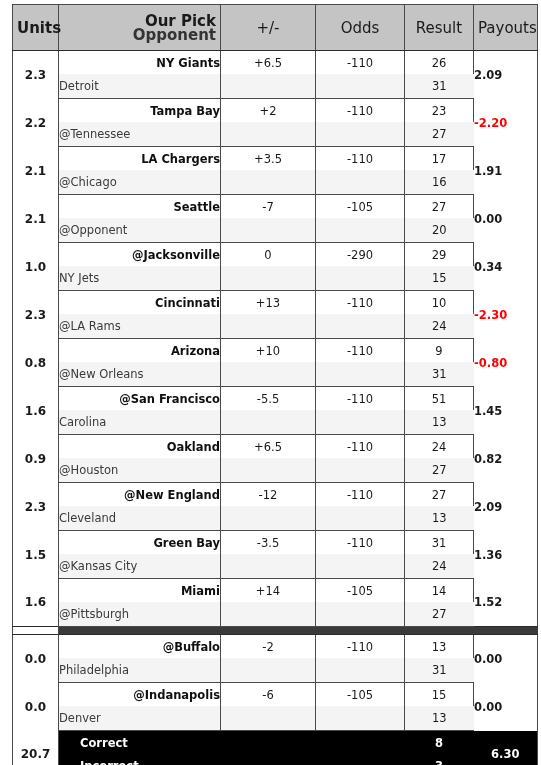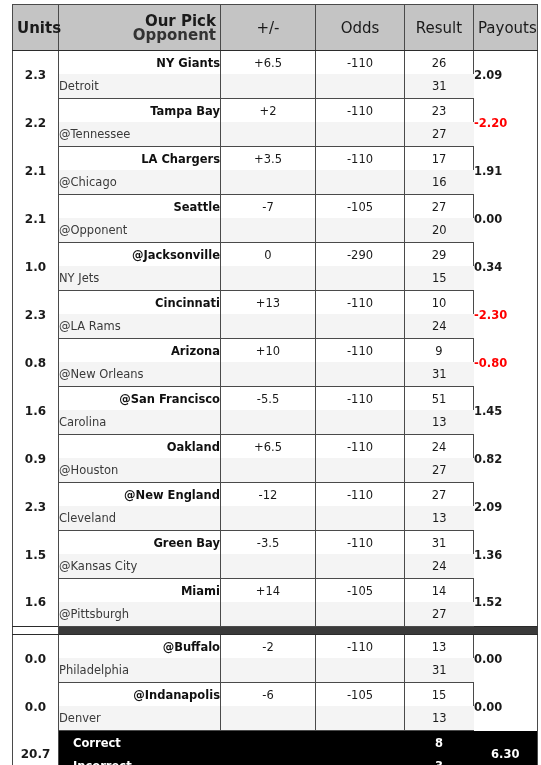--- a/index.html
+++ b/index.html
@@ -122,21 +122,21 @@
   }
   tr.total-top td.units-cell,
   tr.total-bottom td.units-cell {
     background: #ffffff;
     color: #1a1a1a;
     border-right: 1px solid #4a4a4a;
   }
   tr.total-top td { height: 23px; }
   tr.total-bottom td { height: 24px; border-bottom: 1px solid #2b2b2b; }
   td.total-label {
-    padding-left: 14px;
+    padding-left: 21px;
     text-align: left;
     font-weight: bold;
   }
   td.total-result { text-align: center; font-weight: bold; }
   td.total-payout { text-align: center; font-weight: bold; }
 </style>
 </head>
 <body>
 
 <div id="sheet">

